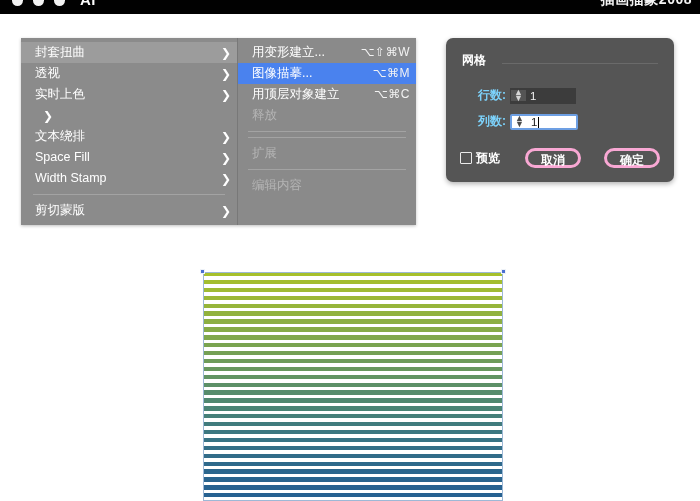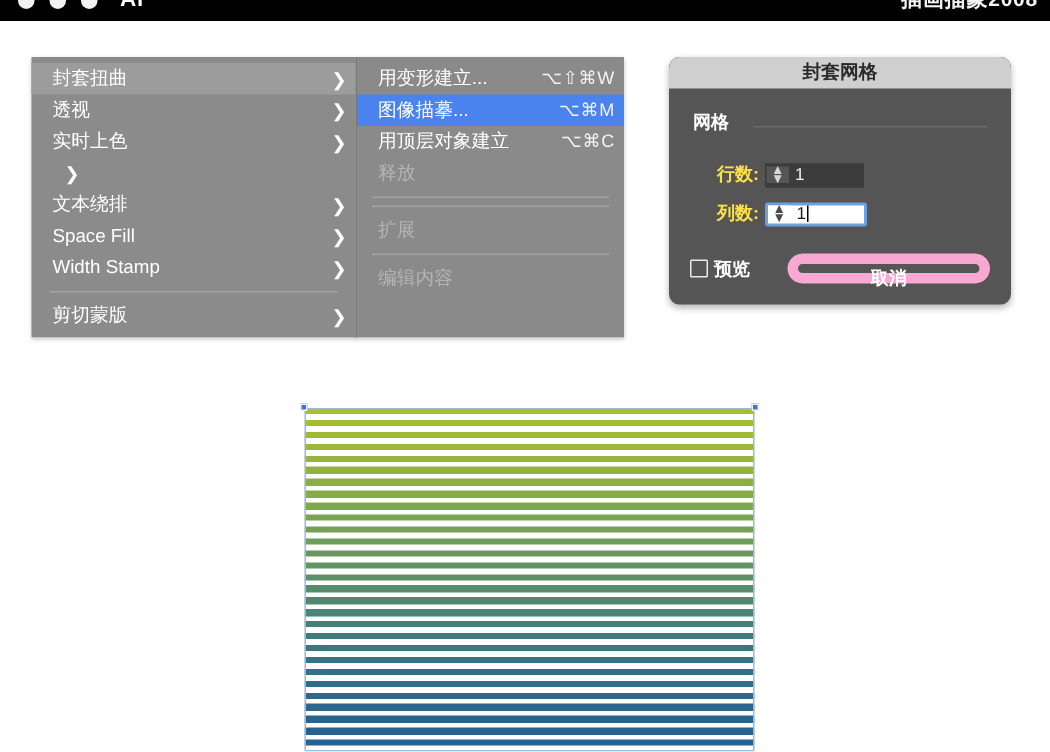--- a/index.html
+++ b/index.html
@@ -156,21 +156,21 @@
     background: #6a6a6a;
   }
   .field-row {
     display: flex;
     align-items: center;
     margin-top: 9px;
   }
   .field-label {
     font-size: 12px;
     font-weight: bold;
-    color: #fde047;
+    color: #7dd3fc;
     width: 44px;
     text-align: right;
     padding-right: 4px;
   }
   .stepper {
     width: 11px;
     display: flex;
     flex-direction: column;
     align-items: center;
     justify-content: center;
@@ -237,21 +237,21 @@
   }
   .cbox-label {
     font-size: 12px;
     font-weight: bold;
     color: #ffffff;
   }
   .pill {
     flex: 1;
     height: 20px;
     line-height: 18px;
-    border: 7px solid #f9a8d4;
+    border: 3px solid #f9a8d4;
     border-radius: 10px;
     color: #ffffff;
     font-size: 12px;
     font-weight: bold;
     text-align: center;
     background: transparent;
     box-sizing: border-box;
   }
 
   
@@ -366,21 +366,20 @@
     <div class="mi-sep sec"></div>
     <div class="mi disabled">
       <span class="lbl">编辑内容</span>
       <span class="shortcut"></span>
     </div>
   </div>
 
 </div>
 
 <div class="dialog">
-  <div class="dlg-title">封套网格</div>
   <div class="dlg-body">
     <div class="group-label">网格</div>
     <div class="group-rule"></div>
 
     <div class="field-row">
       <div class="field-label">行数:</div>
       <div class="spin-box inactive">
         <div class="stepper">
           <span>▲</span>
           <span>▼</span>
@@ -400,20 +399,21 @@
       </div>
     </div>
   </div>
 
   <div class="dlg-footer">
     <div class="checkbox-wrap">
       <div class="cbox"></div>
       <div class="cbox-label">预览</div>
     </div>
     <div class="pill">取消</div>
+    <div class="pill">确定</div>
   </div>
 </div>
 
 <div class="artwork">
   <div class="art-stripes" id="stripes">
       <div class="stripe" style="top: 0px; height: 4.3431px; background: rgb(166, 192, 44);"></div>
       <div class="stripe" style="top: 7.89655px; height: 4.3431px; background: rgb(163, 190, 47);"></div>
       <div class="stripe" style="top: 15.7931px; height: 4.3431px; background: rgb(159, 187, 51);"></div>
       <div class="stripe" style="top: 23.6897px; height: 4.3431px; background: rgb(155, 184, 54);"></div>
       <div class="stripe" style="top: 31.5862px; height: 4.3431px; background: rgb(150, 181, 58);"></div>

